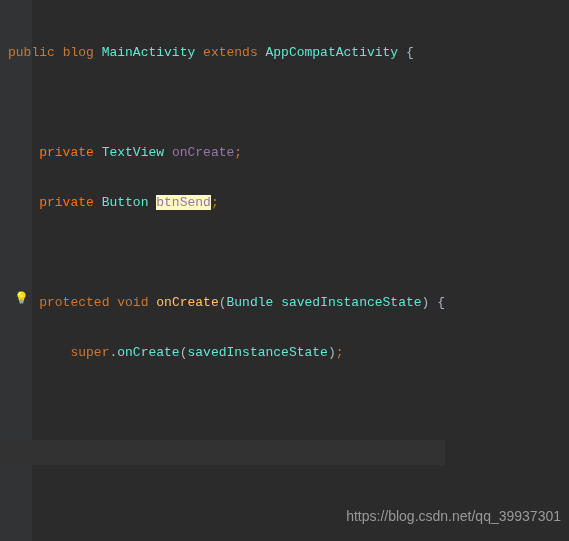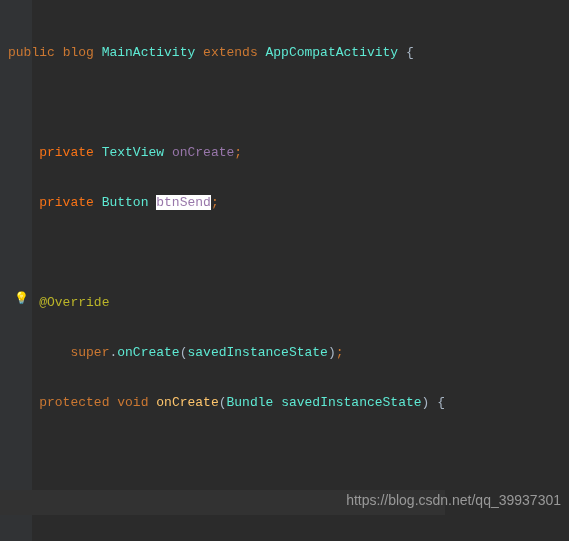--- a/index.html
+++ b/index.html
@@ -53,51 +53,50 @@
     .kw-class { color: #cc7832; }
     .kw-private { color: #f97316; }
     .kw-protected { color: #cc7832; }
     .kw-void { color: #cc7832; }
     .kw-extends { color: #cc7832; }
     .kw-super { color: #cc7832; }
     .classname { color: #5eead4; }
     .method { color: #ffc66d; }
     .annotation { color: #bbb529; }
     .field { color: #9876aa; }
-    .field-selected { color: #9876aa; background: #ffffff; }
+    .field-selected { color: #9876aa; background: #fef9c3; }
     .paren { color: #a9b7c6; }
     .brace { color: #a9b7c6; }
     .semi { color: #cc7832; }
     .italic-field { color: #4e8068; font-style: italic; }
     .dot { color: #a9b7c6; }
     .watermark {
       position: absolute;
       right: 8px;
-      bottom: 28px;
+      bottom: 12px;
       color: #999999;
       font-size: 14px;
       font-family: Arial, sans-serif;
     }
   </style>
 </head>
 <body>
 
 <div class="gutter">
   <div class="bulb-icon">💡</div>
 </div>
 
 <div class="code">
 <div class="line"><span class="kw-public">public</span> <span class="kw-class">blog</span> <span class="classname">MainActivity</span> <span class="kw-extends">extends</span> <span class="classname">AppCompatActivity</span> <span class="brace">{</span></div>
 <div class="line"></div>
 <div class="line">    <span class="kw-private">private</span> <span class="classname">TextView</span> <span class="field">onCreate</span><span class="semi">;</span></div>
 <div class="line">    <span class="kw-private">private</span> <span class="classname">Button</span> <span class="field-selected">btnSend</span><span class="semi">;</span></div>
 <div class="line"></div>
-<div class="line">    <span class="annotation">@Override</span></div>
+<div class="line">    <span class="kw-protected">protected</span> <span class="kw-void">void</span> <span class="method">onCreate</span><span class="paren">(</span><span class="classname">Bundle</span> <span class="classname">savedInstanceState</span><span class="paren">)</span> <span class="brace">{</span></div>
 <div class="line">        <span class="kw-super">super</span><span class="dot">.</span><span class="classname">onCreate</span><span class="paren">(</span><span class="classname">savedInstanceState</span><span class="paren">)</span><span class="semi">;</span></div>
-<div class="line">    <span class="kw-protected">protected</span> <span class="kw-void">void</span> <span class="method">onCreate</span><span class="paren">(</span><span class="classname">Bundle</span> <span class="classname">savedInstanceState</span><span class="paren">)</span> <span class="brace">{</span></div>
 <div class="line"></div>
 <div class="line highlight">          </div>
 
 
 
 
 
 
 
 

